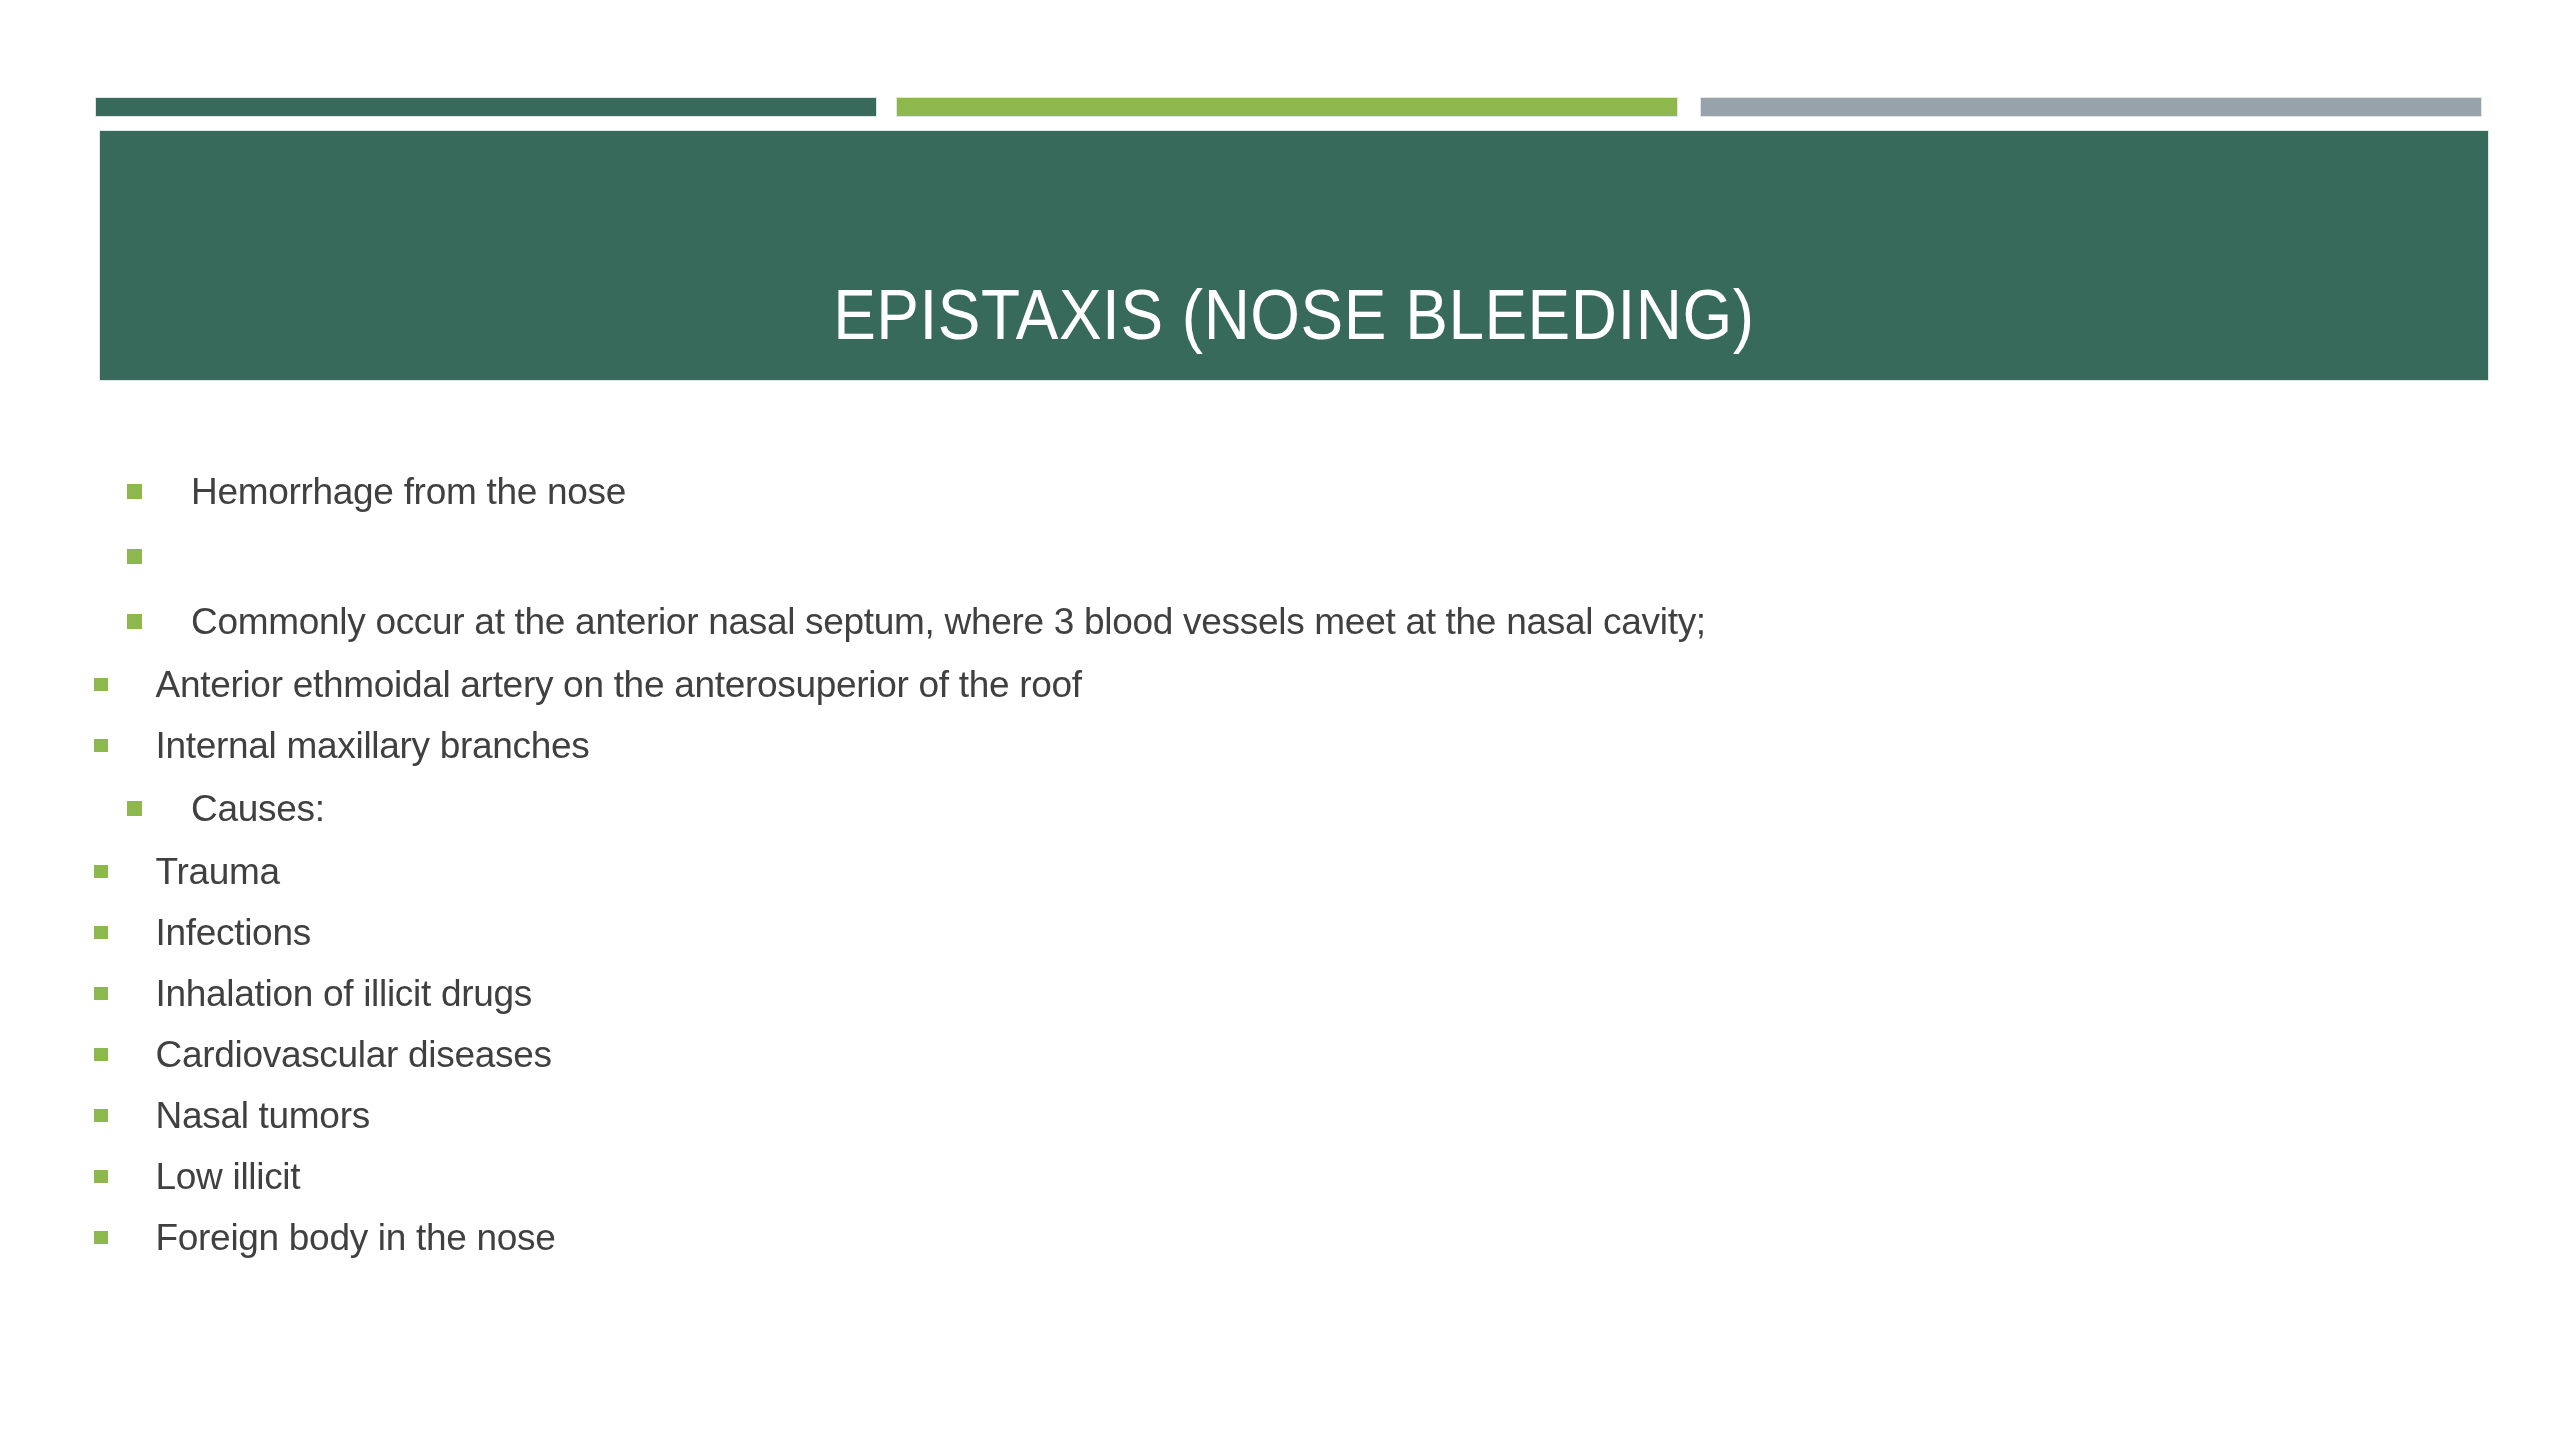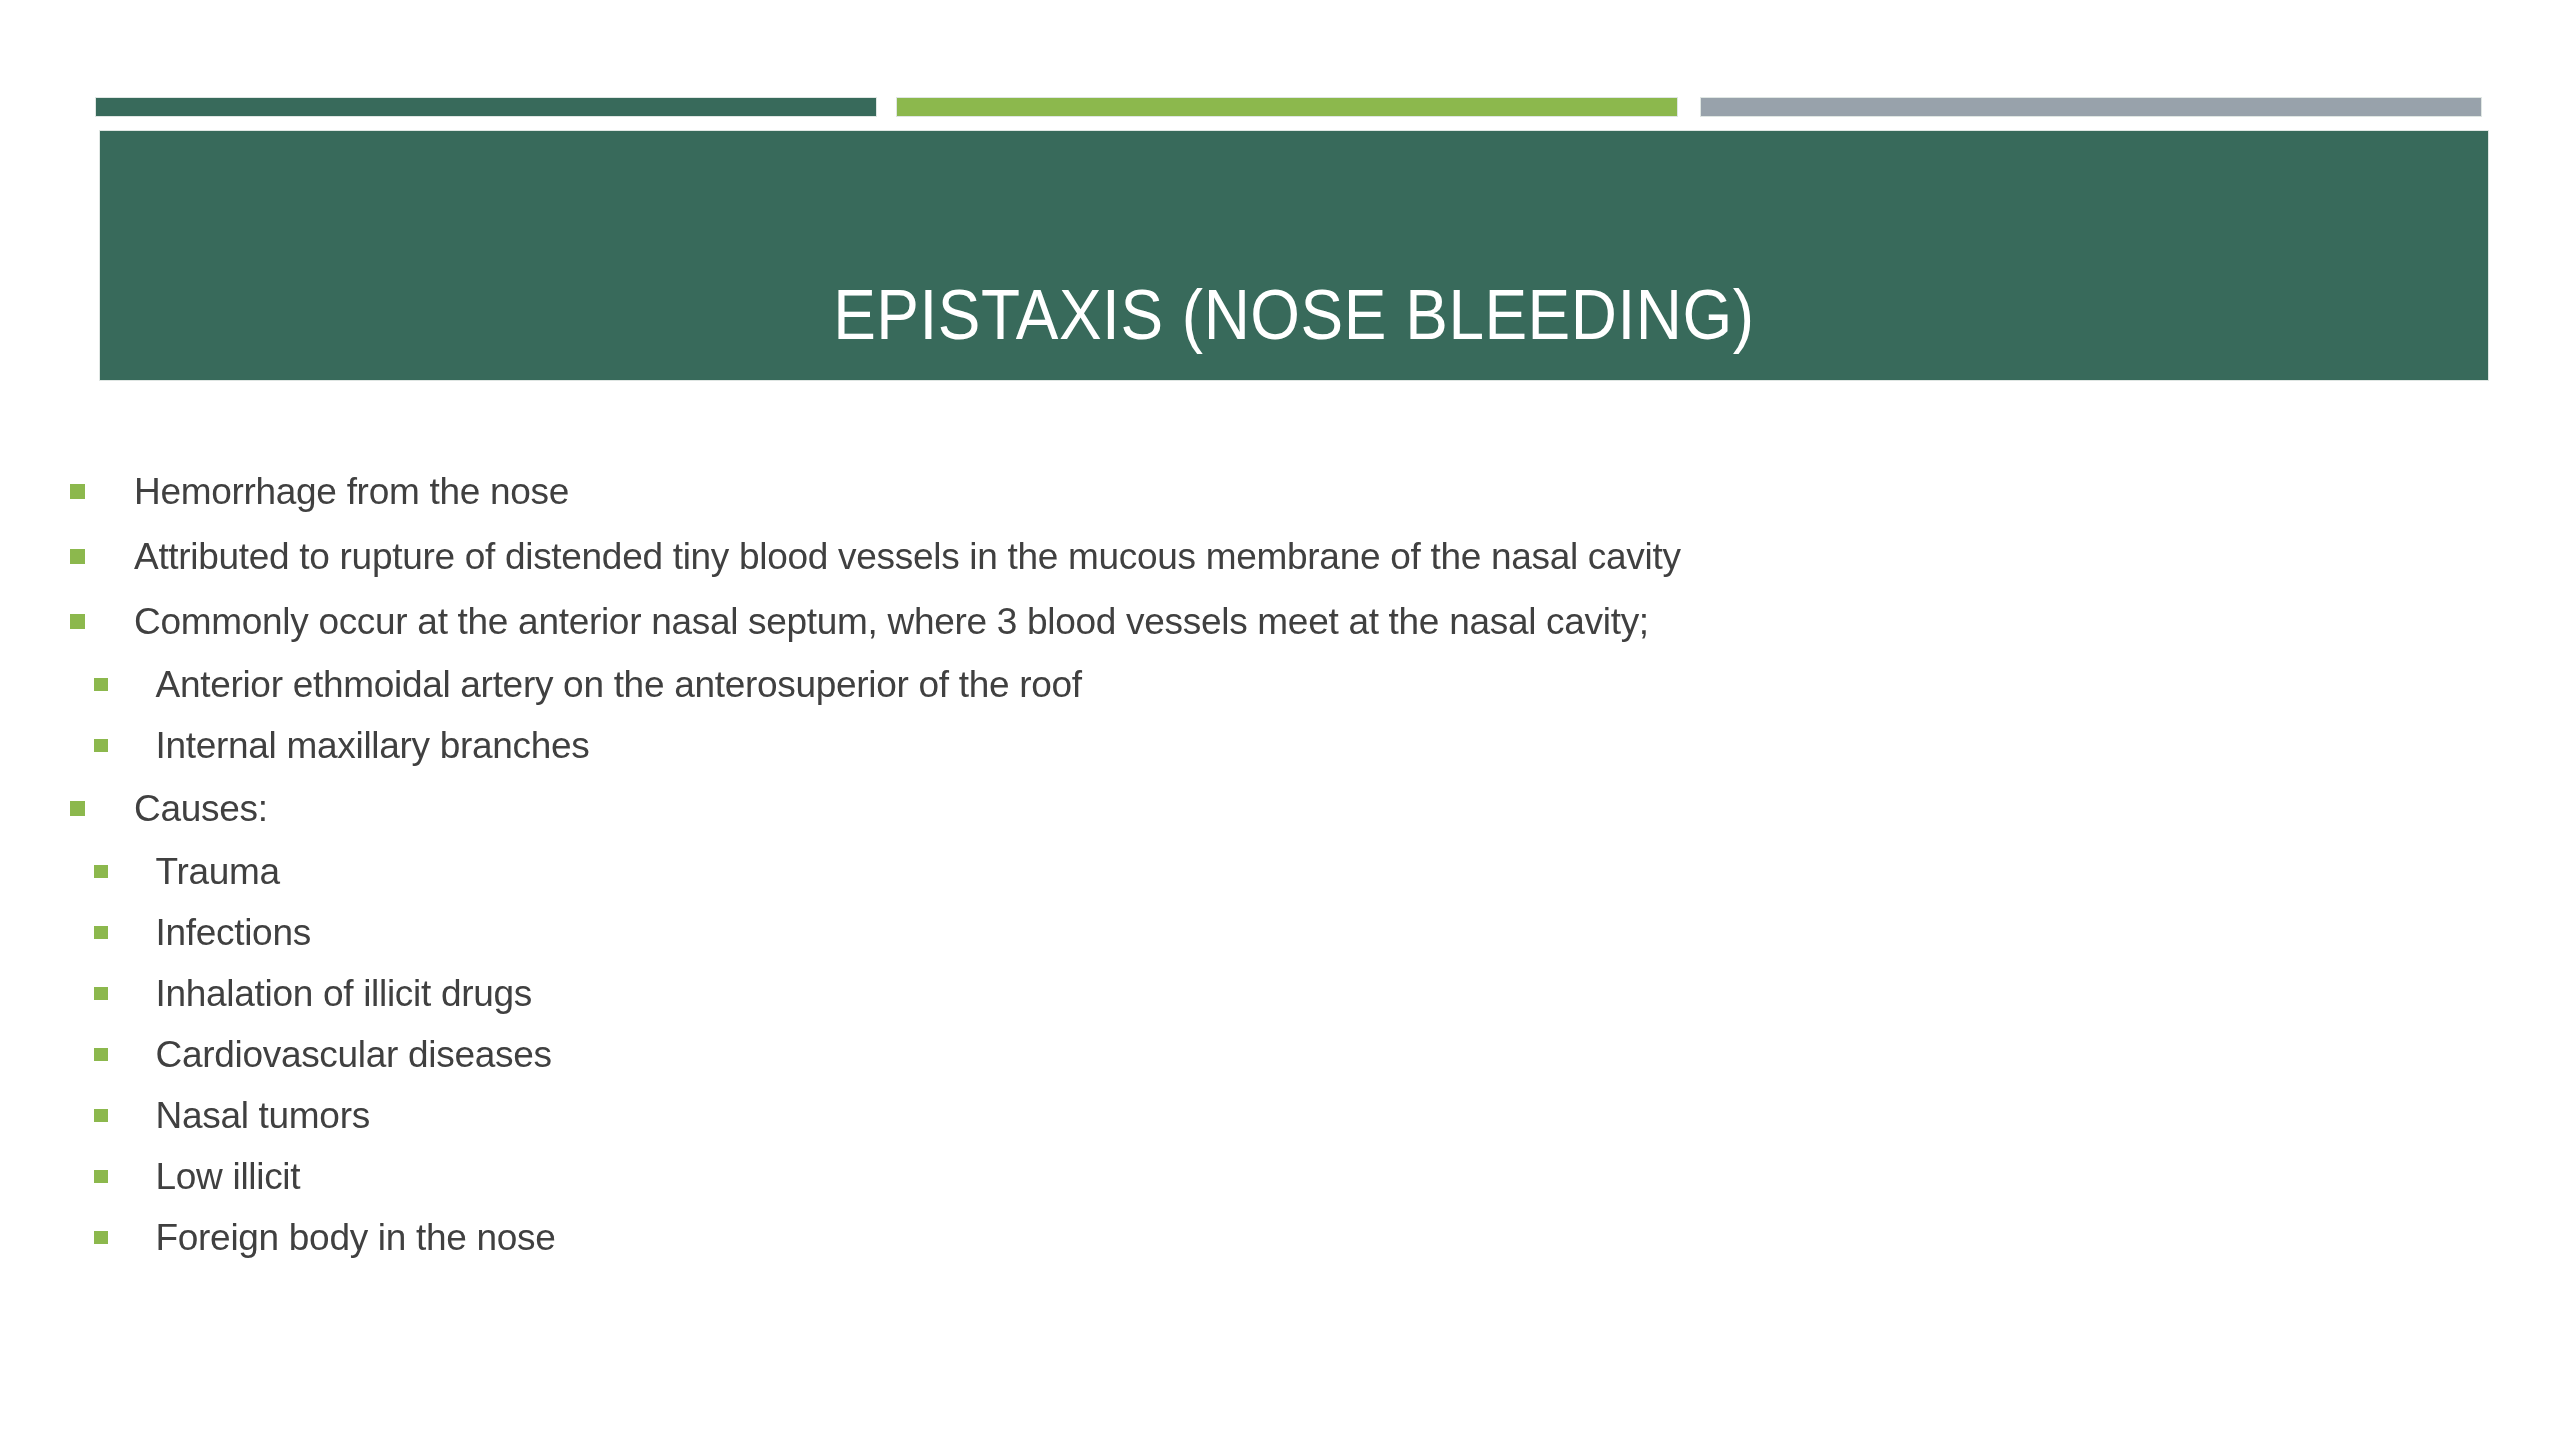--- a/index.html
+++ b/index.html
@@ -56,21 +56,21 @@
   .bullet{
     display:flex;align-items:center;
     font-size:37px;
     letter-spacing:-0.3px;
     white-space:nowrap;
   }
   .bullet .sq{
     flex:none;
     background:var(--c-green);
   }
-  .bullet.l1{height:65px;padding-left:70px;}
+  .bullet.l1{height:65px;padding-left:97px;margin-left:30px;}
   .bullet.l1 .sq{width:15px;height:15px;margin-right:49px;}
   .bullet.l2{height:61px;padding-left:94px;}
   .bullet.l2 .sq{width:13.5px;height:13.5px;margin-right:48px;}
 </style>
 </head>
 <body>
 
 <div class="slide">
 
   <div class="bar-seg dark"></div>
@@ -81,21 +81,20 @@
     <div class="title">EPISTAXIS (NOSE BLEEDING)</div>
   </div>
 
   <div class="bullets" id="bullet-list">
       <div class="bullet l1">
       <span class="sq"></span>
       <span class="txt">Hemorrhage from the nose</span>
     </div>
       <div class="bullet l1">
       <span class="sq"></span>
-      <span class="txt">Attributed to rupture of distended tiny blood vessels in the mucous membrane of the nasal cavity</span>
     </div>
       <div class="bullet l1">
       <span class="sq"></span>
       <span class="txt">Commonly occur at the anterior nasal septum, where 3 blood vessels meet at the nasal cavity;</span>
     </div>
       <div class="bullet l2">
       <span class="sq"></span>
       <span class="txt">Anterior ethmoidal artery on the anterosuperior of the roof</span>
     </div>
       <div class="bullet l2">

